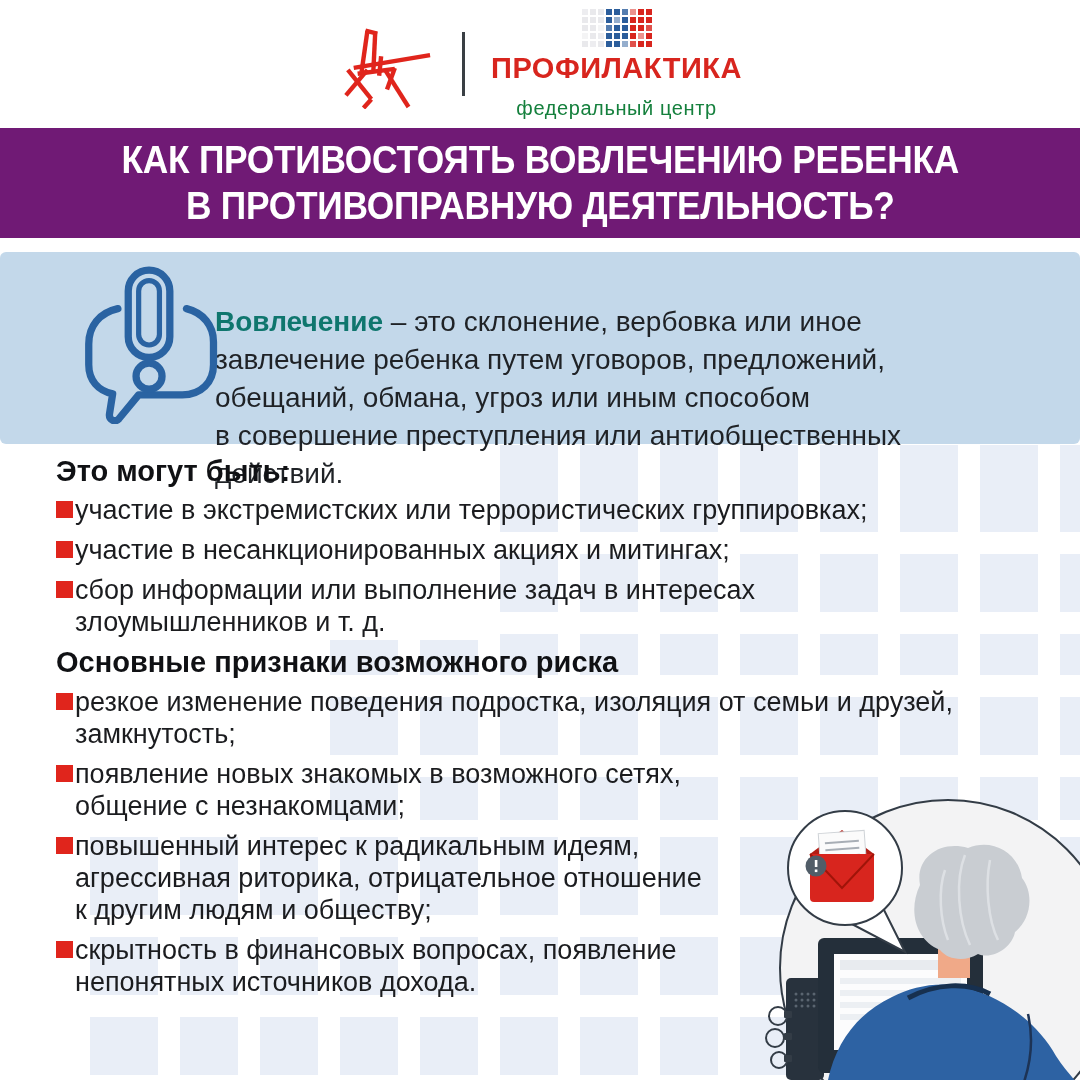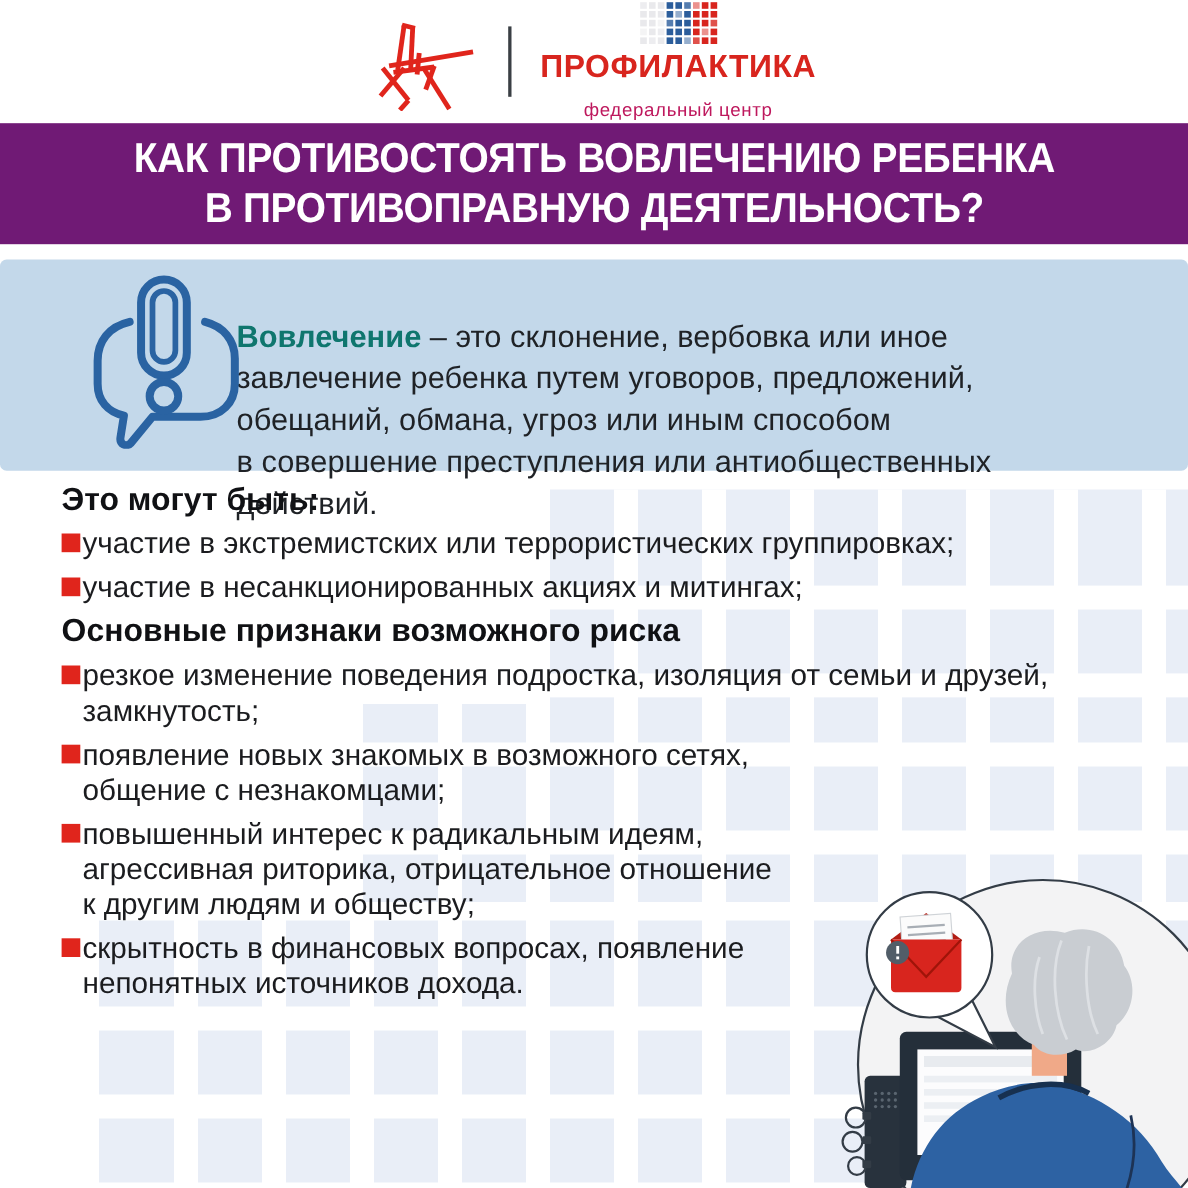--- a/index.html
+++ b/index.html
@@ -8,29 +8,29 @@
   
   .mosaic{position:absolute;z-index:0;
     background-color:#e9eef7;
     background-image:
       repeating-linear-gradient(0deg, transparent 0 58px, #ffffff 58px 80px),
       repeating-linear-gradient(90deg, transparent 0 58px, #ffffff 58px 80px);}
   .mosaic.m1{left:500px;top:445px;width:580px;height:195px;background-position:0px 52px;}
   .mosaic.m2{left:330px;top:640px;width:750px;height:180px;background-position:10px 15px;}
   .mosaic.m3{left:90px;top:820px;width:990px;height:260px;background-position:10px 75px;}
   
-  .header{position:relative;z-index:1;height:112px;display:flex;align-items:center;
+  .header{position:relative;z-index:1;height:128px;display:flex;align-items:center;
           justify-content:center;gap:26px;}
   .divider{width:3px;height:64px;background:#3a3f44;}
   .logo-block{display:flex;flex-direction:column;align-items:center;}
   .logo-grid{display:grid;grid-template-columns:repeat(9,6px);grid-auto-rows:6px;gap:2px;
              margin-bottom:6px;}
   .logo-grid .cell{width:6px;height:6px;}
   .brand-name{font-size:29px;font-weight:bold;color:#d8251e;letter-spacing:.5px;line-height:30px;}
-  .brand-sub{font-size:17px;color:#be185d;letter-spacing:.6px;margin-top:14px;}
+  .brand-sub{font-size:20px;color:#15803d;letter-spacing:.6px;margin-top:14px;}
   
   .banner{position:relative;z-index:1;height:110px;background:#701a75;display:flex;
           align-items:center;justify-content:center;margin-bottom:14px;}
   .banner-text{transform:scaleX(.93);text-align:center;color:#fff;font-weight:bold;
                font-size:38px;line-height:46px;letter-spacing:-.3px;}
   
   .definition{position:relative;z-index:1;height:192px;background:#c3d8ea;border-radius:6px;}
   .def-icon{position:absolute;left:70px;top:14px;}
   .def-text{margin-left:215px;padding-top:13px;font-size:28px;line-height:38px;
             color:#1f2226;white-space:pre-line;max-width:840px;}
@@ -155,20 +155,25 @@
     <div class="sec-heading h-could">Это могут быть:</div>
     <ul class="blist">
       <li>
           <span class="bullet"></span>
           <span class="txt">участие в экстремистских или террористических группировках;</span>
         </li>
       <li>
           <span class="bullet"></span>
           <span class="txt">участие в несанкционированных акциях и митингах;</span>
         </li>
+      <li>
+          <span class="bullet"></span>
+          <span class="txt">сбор информации или выполнение задач в интересах
+злоумышленников и т. д.</span>
+        </li>
     </ul>
     <div class="sec-heading h-risk">Основные признаки возможного риска</div>
     <ul class="blist">
       <li>
           <span class="bullet"></span>
           <span class="txt">резкое изменение поведения подростка, изоляция от семьи и друзей,
 замкнутость;</span>
         </li>
       <li>
           <span class="bullet"></span>

